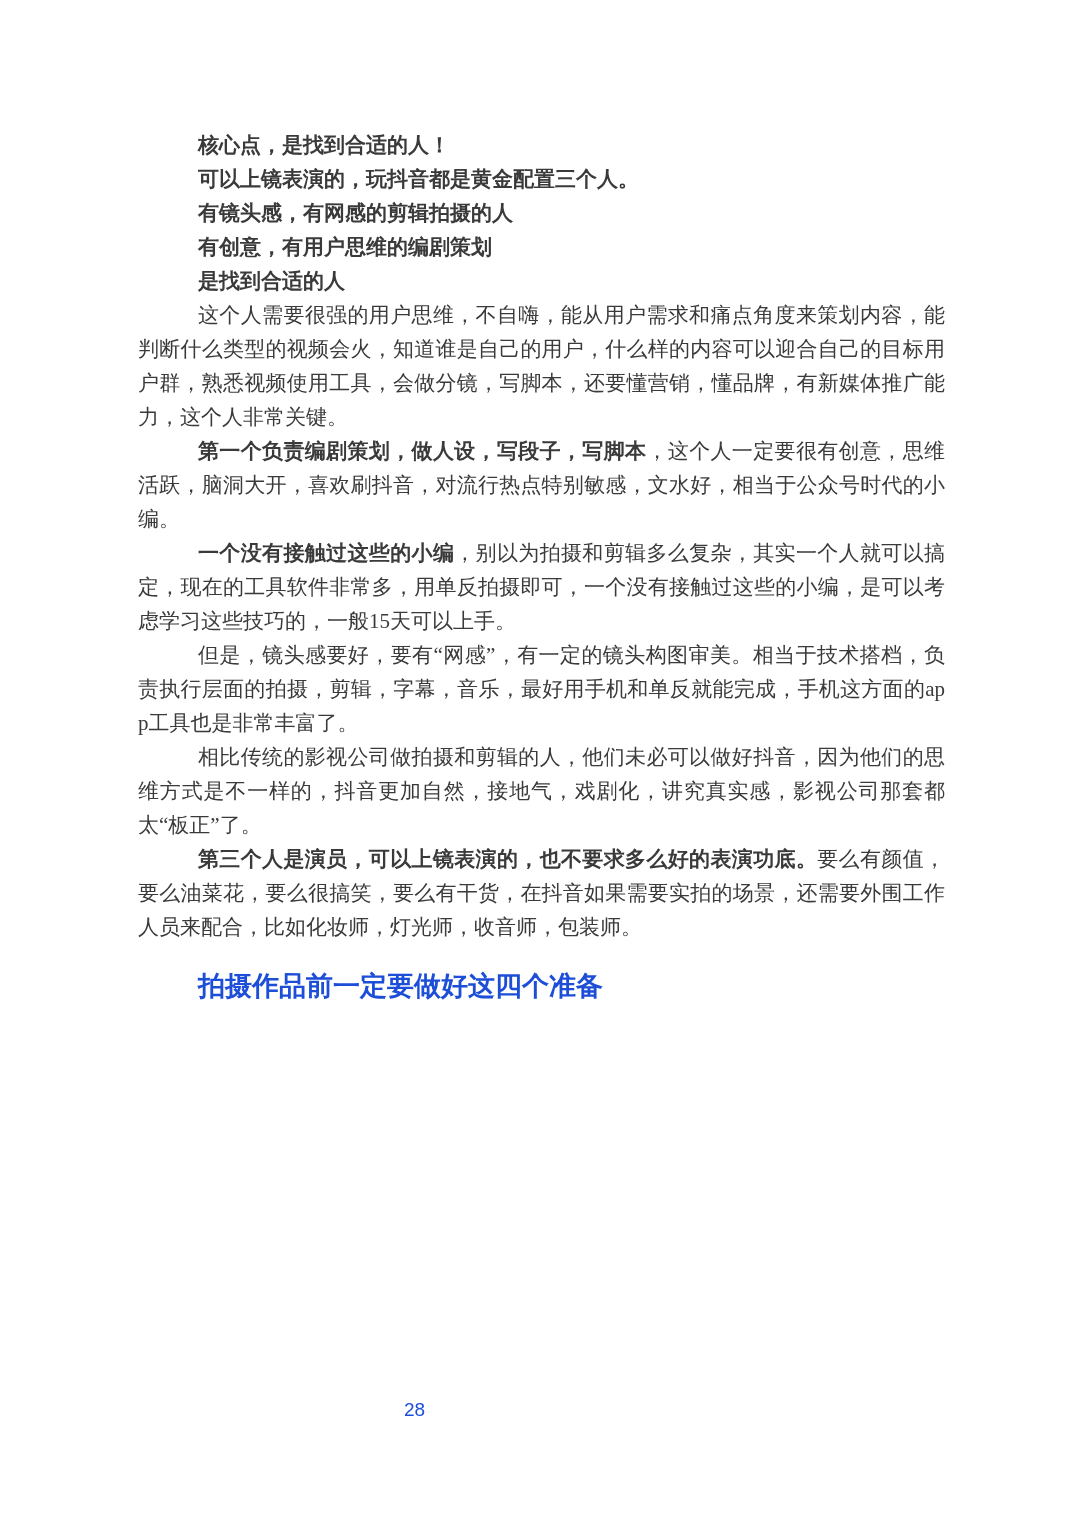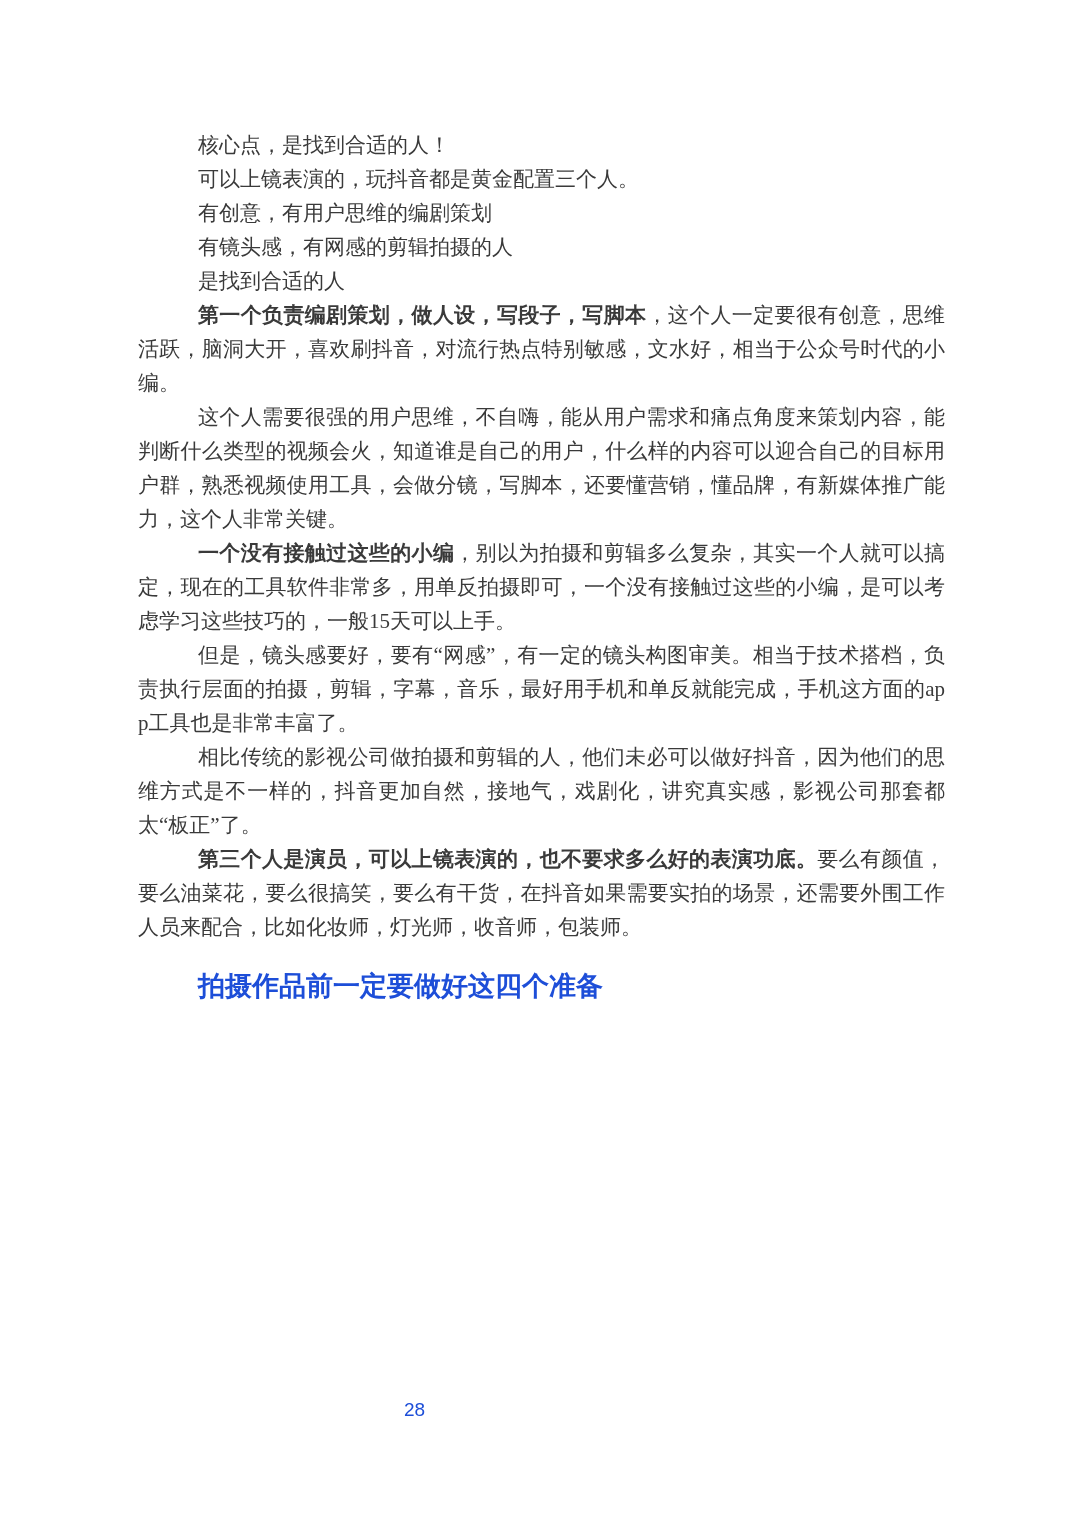--- a/index.html
+++ b/index.html
@@ -19,21 +19,21 @@
     width:807px;
   }
   .content p{
     margin:0;
     font-size:21px;
     line-height:34px;
     text-align:justify;
     text-indent:60px;
     word-break:break-all;
   }
-  .content p.intro{ text-align:left; }
+  .content p.intro{ text-align:left;font-weight:bold; }
   .lead{ font-weight:bold; }
   .g23{margin-top:23px;}
   .g30{margin-top:30px;}
   .g47{margin-top:47px;}
   .g25{margin-top:25px;}
   .g20{margin-top:20px;}
   .g26{margin-top:26px;}
   .g123{margin-top:123px;}
   .section-label{
     font-weight:bold;
@@ -59,27 +59,27 @@
   }
 </style>
 </head>
 <body>
 
 <div class="page">
   <div class="content">
 
     <p class="intro">核心点，是找到合适的人！</p>
     <p class="intro g23">可以上镜表演的，玩抖音都是黄金配置三个人。</p>
+    <p class="intro g23">有镜头感，有网感的剪辑拍摄的人</p>
     <p class="intro g23">有创意，有用户思维的编剧策划</p>
-    <p class="intro g23">有镜头感，有网感的剪辑拍摄的人</p>
     <p class="intro g23">是找到合适的人</p>
 
+    <p class="para g47"><span>这个人需要很强的用户思维，不自嗨，能从用户需求和痛点角度来策划内容，能判断什么类型的视频会火，知道谁是自己的用户，什么样的内容可以迎合自己的目标用户群，熟悉视频使用工具，会做分镜，写脚本，还要懂营销，懂品牌，有新媒体推广能力，这个人非常关键。</span></p>
+
     <p class="para g30"><span class="lead">第一个负责编剧策划，做人设，写段子，写脚本</span><span>，这个人一定要很有创意，思维活跃，脑洞大开，喜欢刷抖音，对流行热点特别敏感，文水好，相当于公众号时代的小编。</span></p>
-
-    <p class="para g47"><span>这个人需要很强的用户思维，不自嗨，能从用户需求和痛点角度来策划内容，能判断什么类型的视频会火，知道谁是自己的用户，什么样的内容可以迎合自己的目标用户群，熟悉视频使用工具，会做分镜，写脚本，还要懂营销，懂品牌，有新媒体推广能力，这个人非常关键。</span></p>
 
     <p class="para g25"><span class="lead">一个没有接触过这些的小编</span><span>，别以为拍摄和剪辑多么复杂，其实一个人就可以搞定，现在的工具软件非常多，用单反拍摄即可，一个没有接触过这些的小编，是可以考虑学习这些技巧的，一般15天可以上手。</span></p>
 
     <p class="para g20"><span>但是，镜头感要好，要有“网感”，有一定的镜头构图审美。相当于技术搭档，负责执行层面的拍摄，剪辑，字幕，音乐，最好用手机和单反就能完成，手机这方面的app工具也是非常丰富了。</span></p>
 
     <p class="para g23"><span>相比传统的影视公司做拍摄和剪辑的人，他们未必可以做好抖音，因为他们的思维方式是不一样的，抖音更加自然，接地气，戏剧化，讲究真实感，影视公司那套都太“板正”了。</span></p>
 
     <p class="para g26"><span class="lead">第三个人是演员，可以上镜表演的，也不要求多么好的表演功底。</span><span>要么有颜值，要么油菜花，要么很搞笑，要么有干货，在抖音如果需要实拍的场景，还需要外围工作人员来配合，比如化妆师，灯光师，收音师，包装师。</span></p>
 
 

